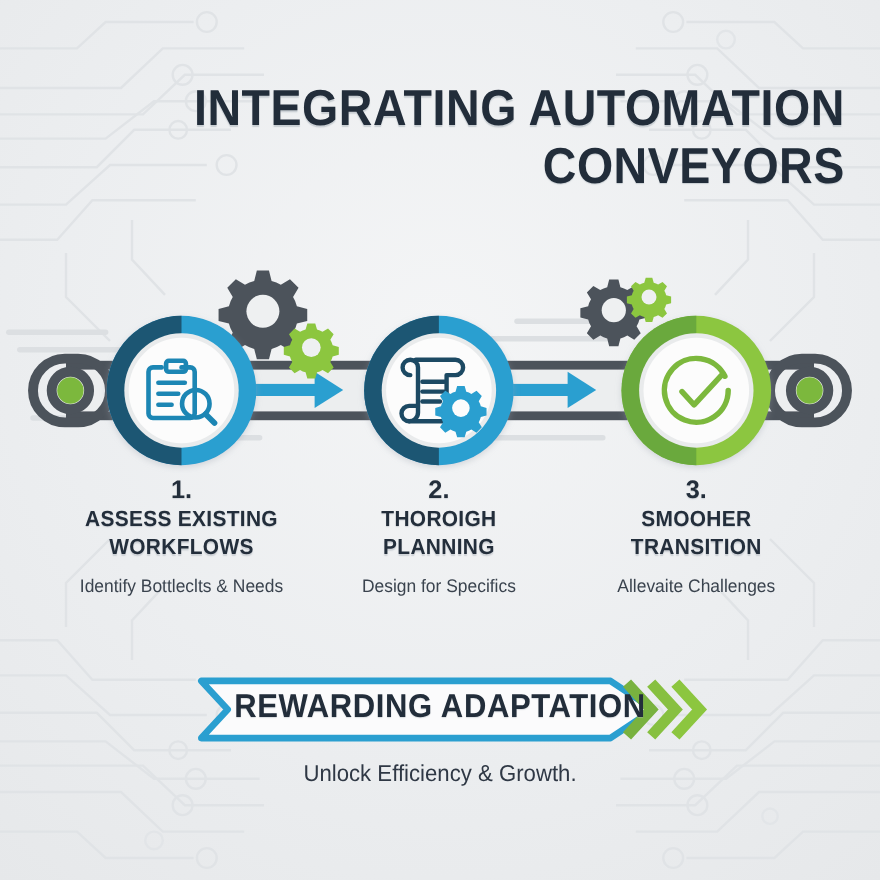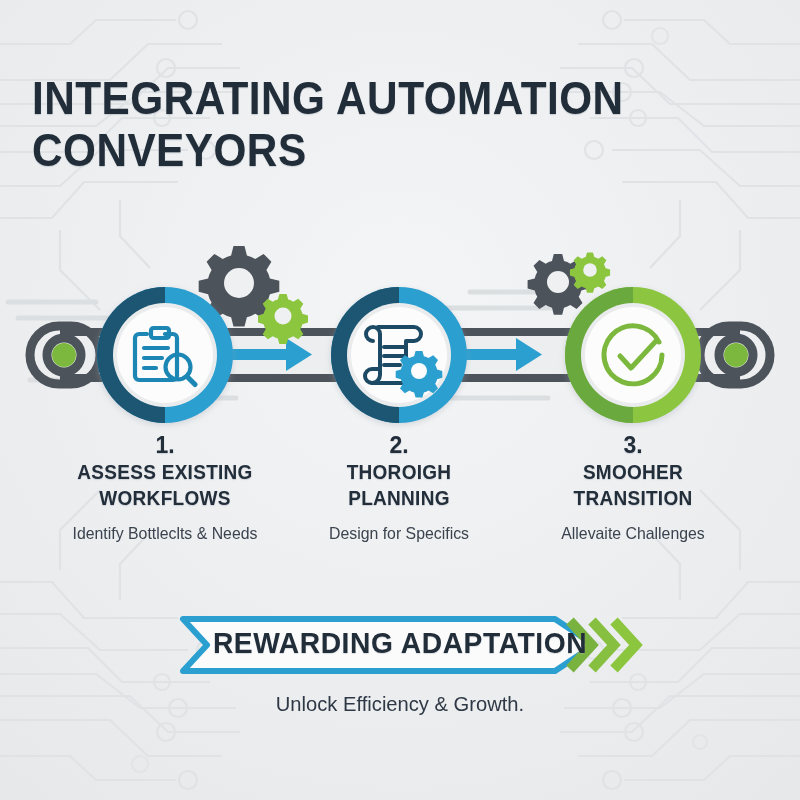--- a/index.html
+++ b/index.html
@@ -11,21 +11,21 @@
   #canvas{
     position:relative;width:800px;height:800px;
     background:
       radial-gradient(circle at 50% 38%, #f4f5f6 0%, #eceef0 55%, #e6e8ea 100%);
     overflow:hidden;
   }
   .bg-circuits{position:absolute;left:0;top:0;width:800px;height:800px;}
 
   
   .title-wrap{
-    position:absolute;left:0;top:72px;width:800px;text-align:left;
+    position:absolute;left:0;top:72px;width:800px;text-align:right;
   }
   .title-line{
     font-family:"Liberation Sans Narrow","Liberation Sans",sans-serif;
     font-weight:bold;
     font-size:46px;
     letter-spacing:0.5px;
     line-height:52px;
     color:#222d3a;
     transform:scaleX(0.92);
     text-shadow:0 1px 1px rgba(170,178,186,0.55);

